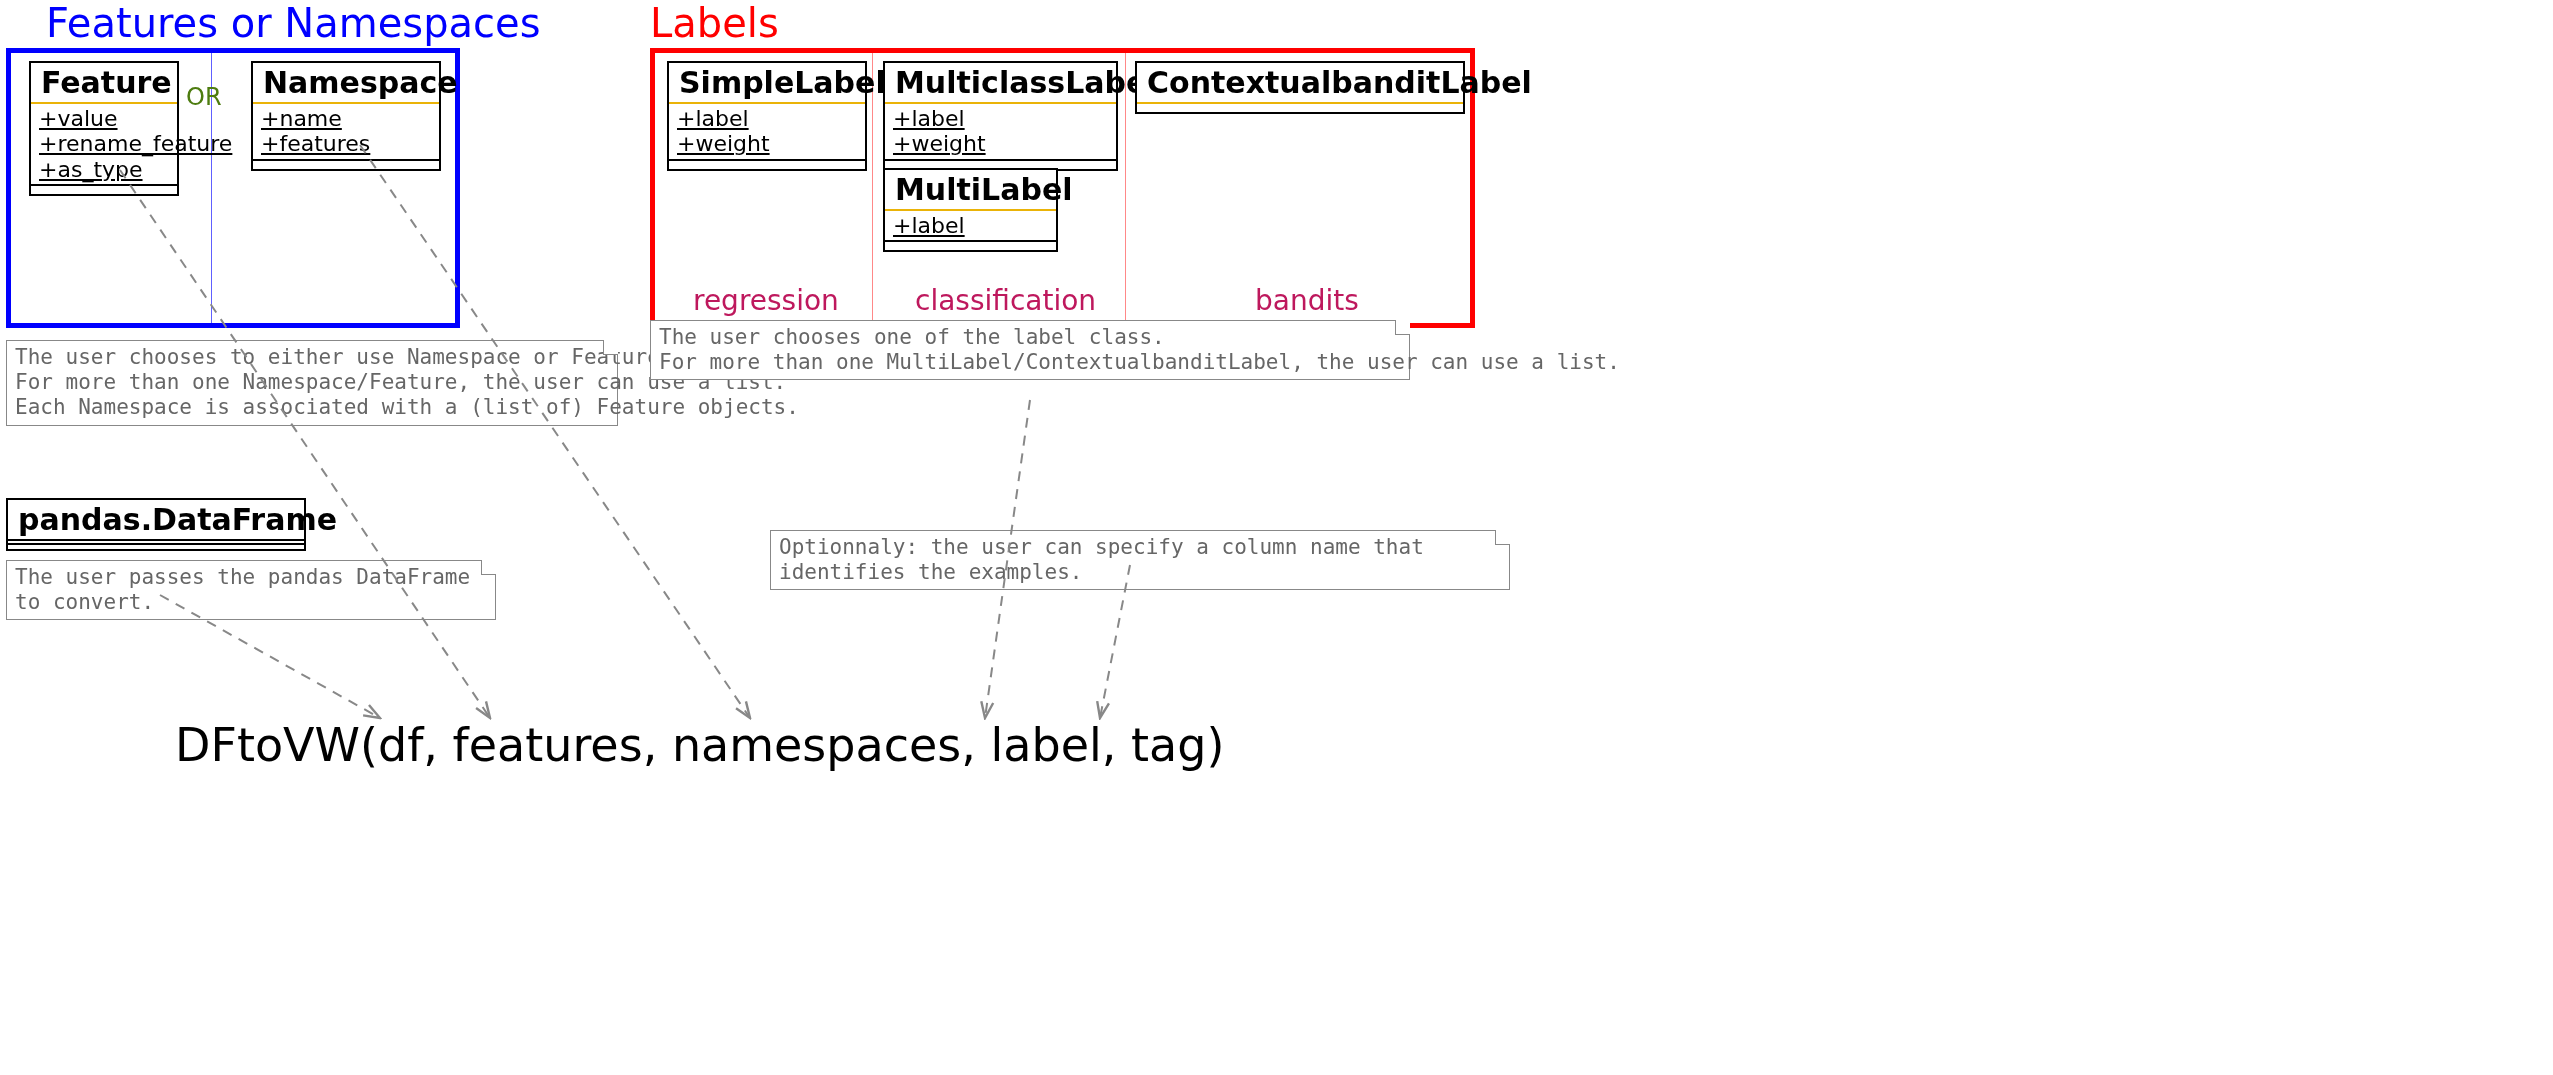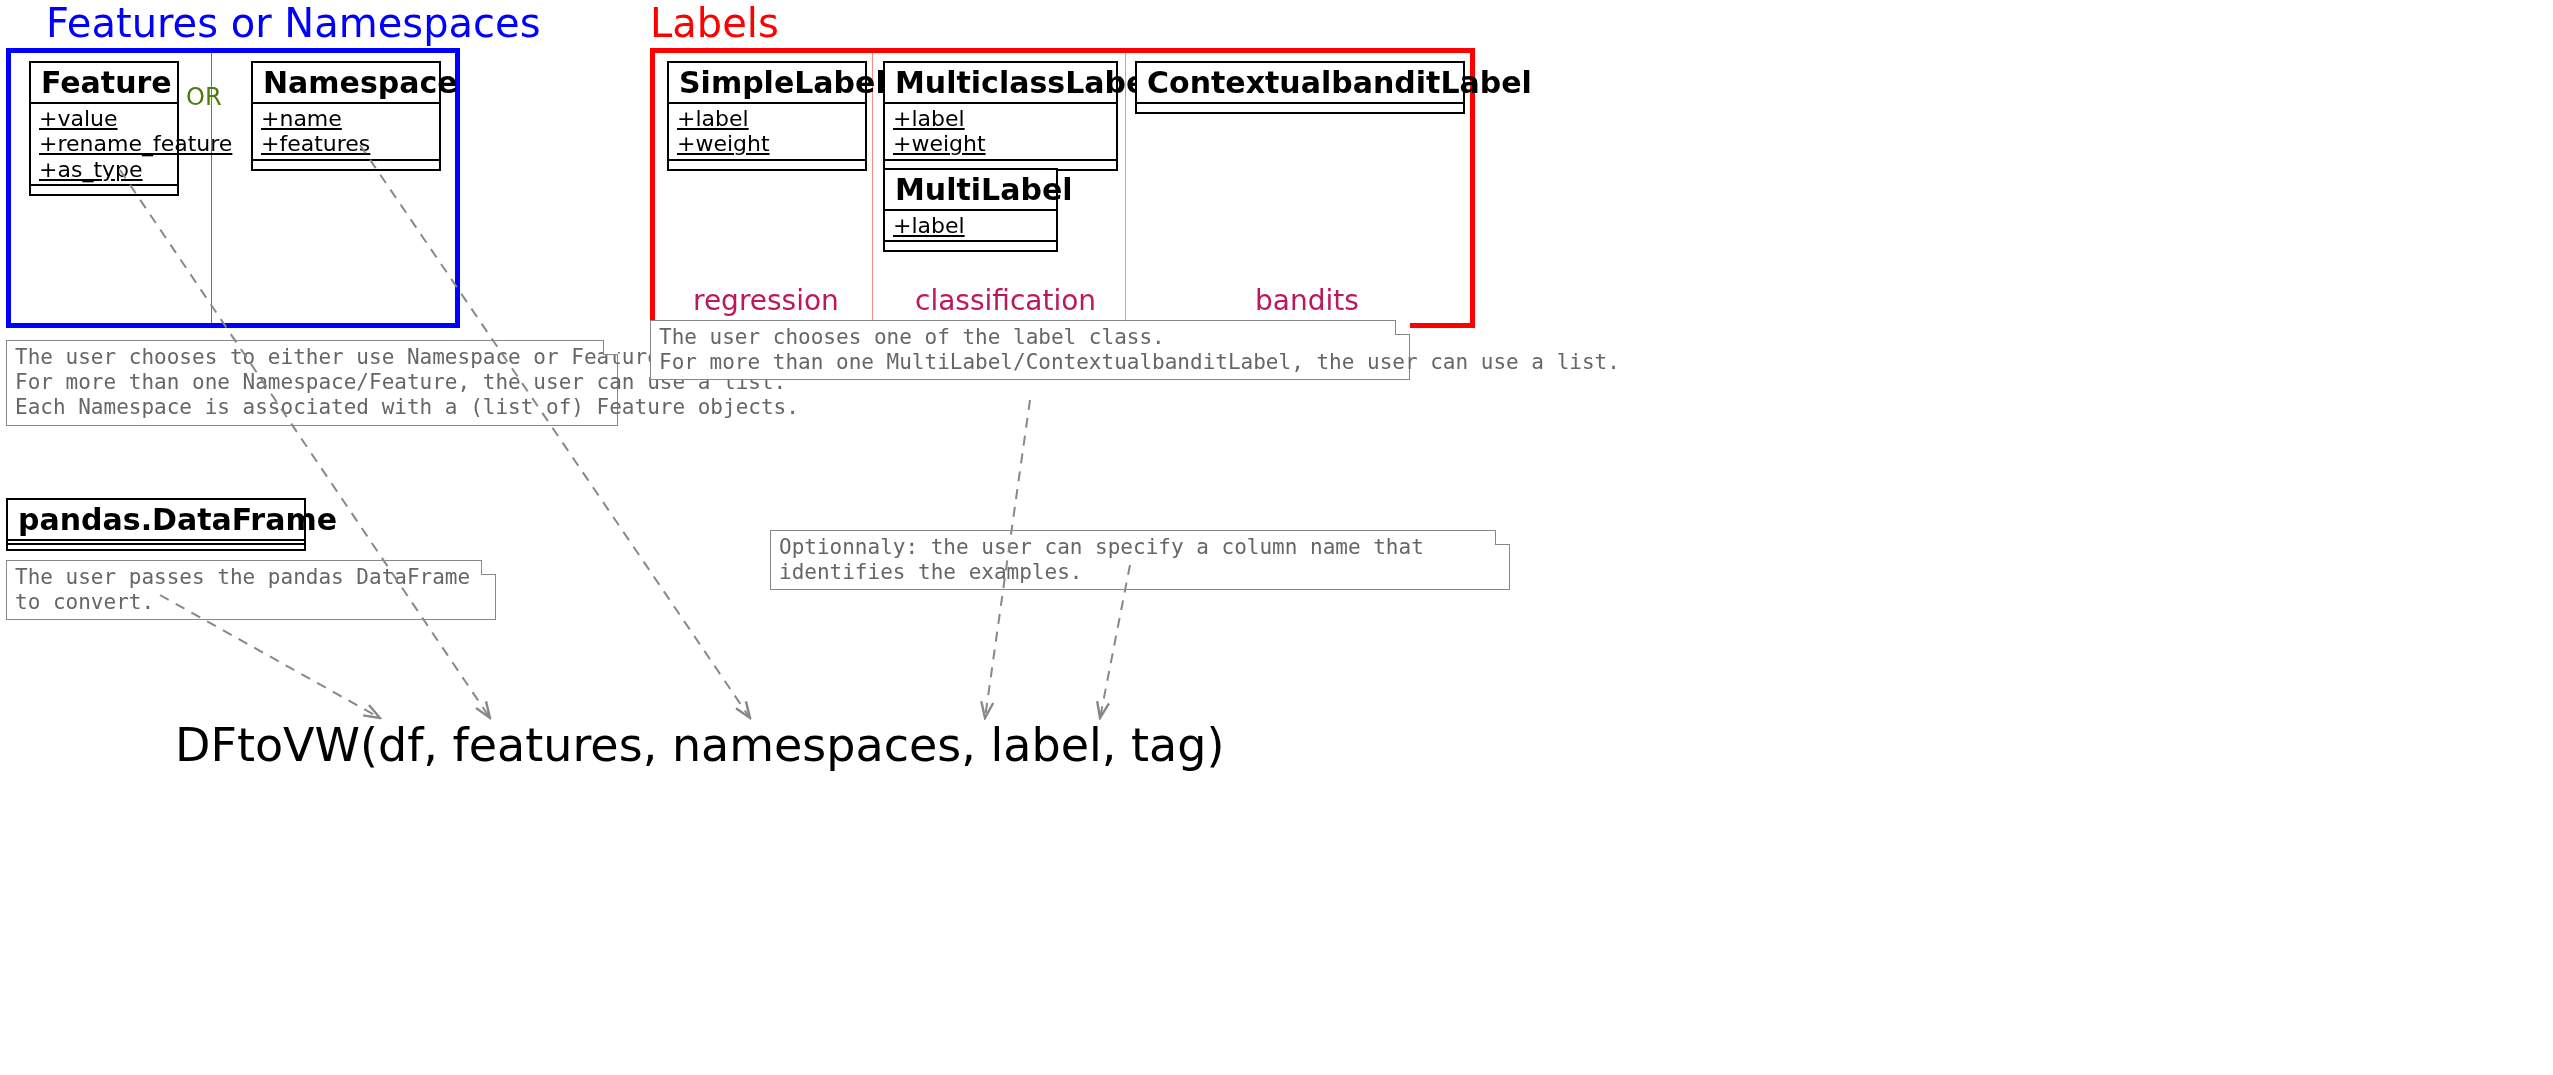--- a/index.html
+++ b/index.html
@@ -48,21 +48,21 @@
 .uml-class {
   position: absolute;
   background: white;
   border: 2px solid black;
 }
 .uml-class-title {
   font-weight: bold;
   font-size: 30px;
   text-align: center;
   padding: 2px 10px;
-  border-bottom: 2px solid #000000;
+  border-bottom: 2px solid #eab308;
 }
 .uml-class-attrs {
   font-size: 22px;
   padding: 2px 24px 2px 8px;
   border-bottom: 2px solid black;
   line-height: 1.15;
   text-decoration: underline;
 }
 .uml-class-methods {
   min-height: 8px;

